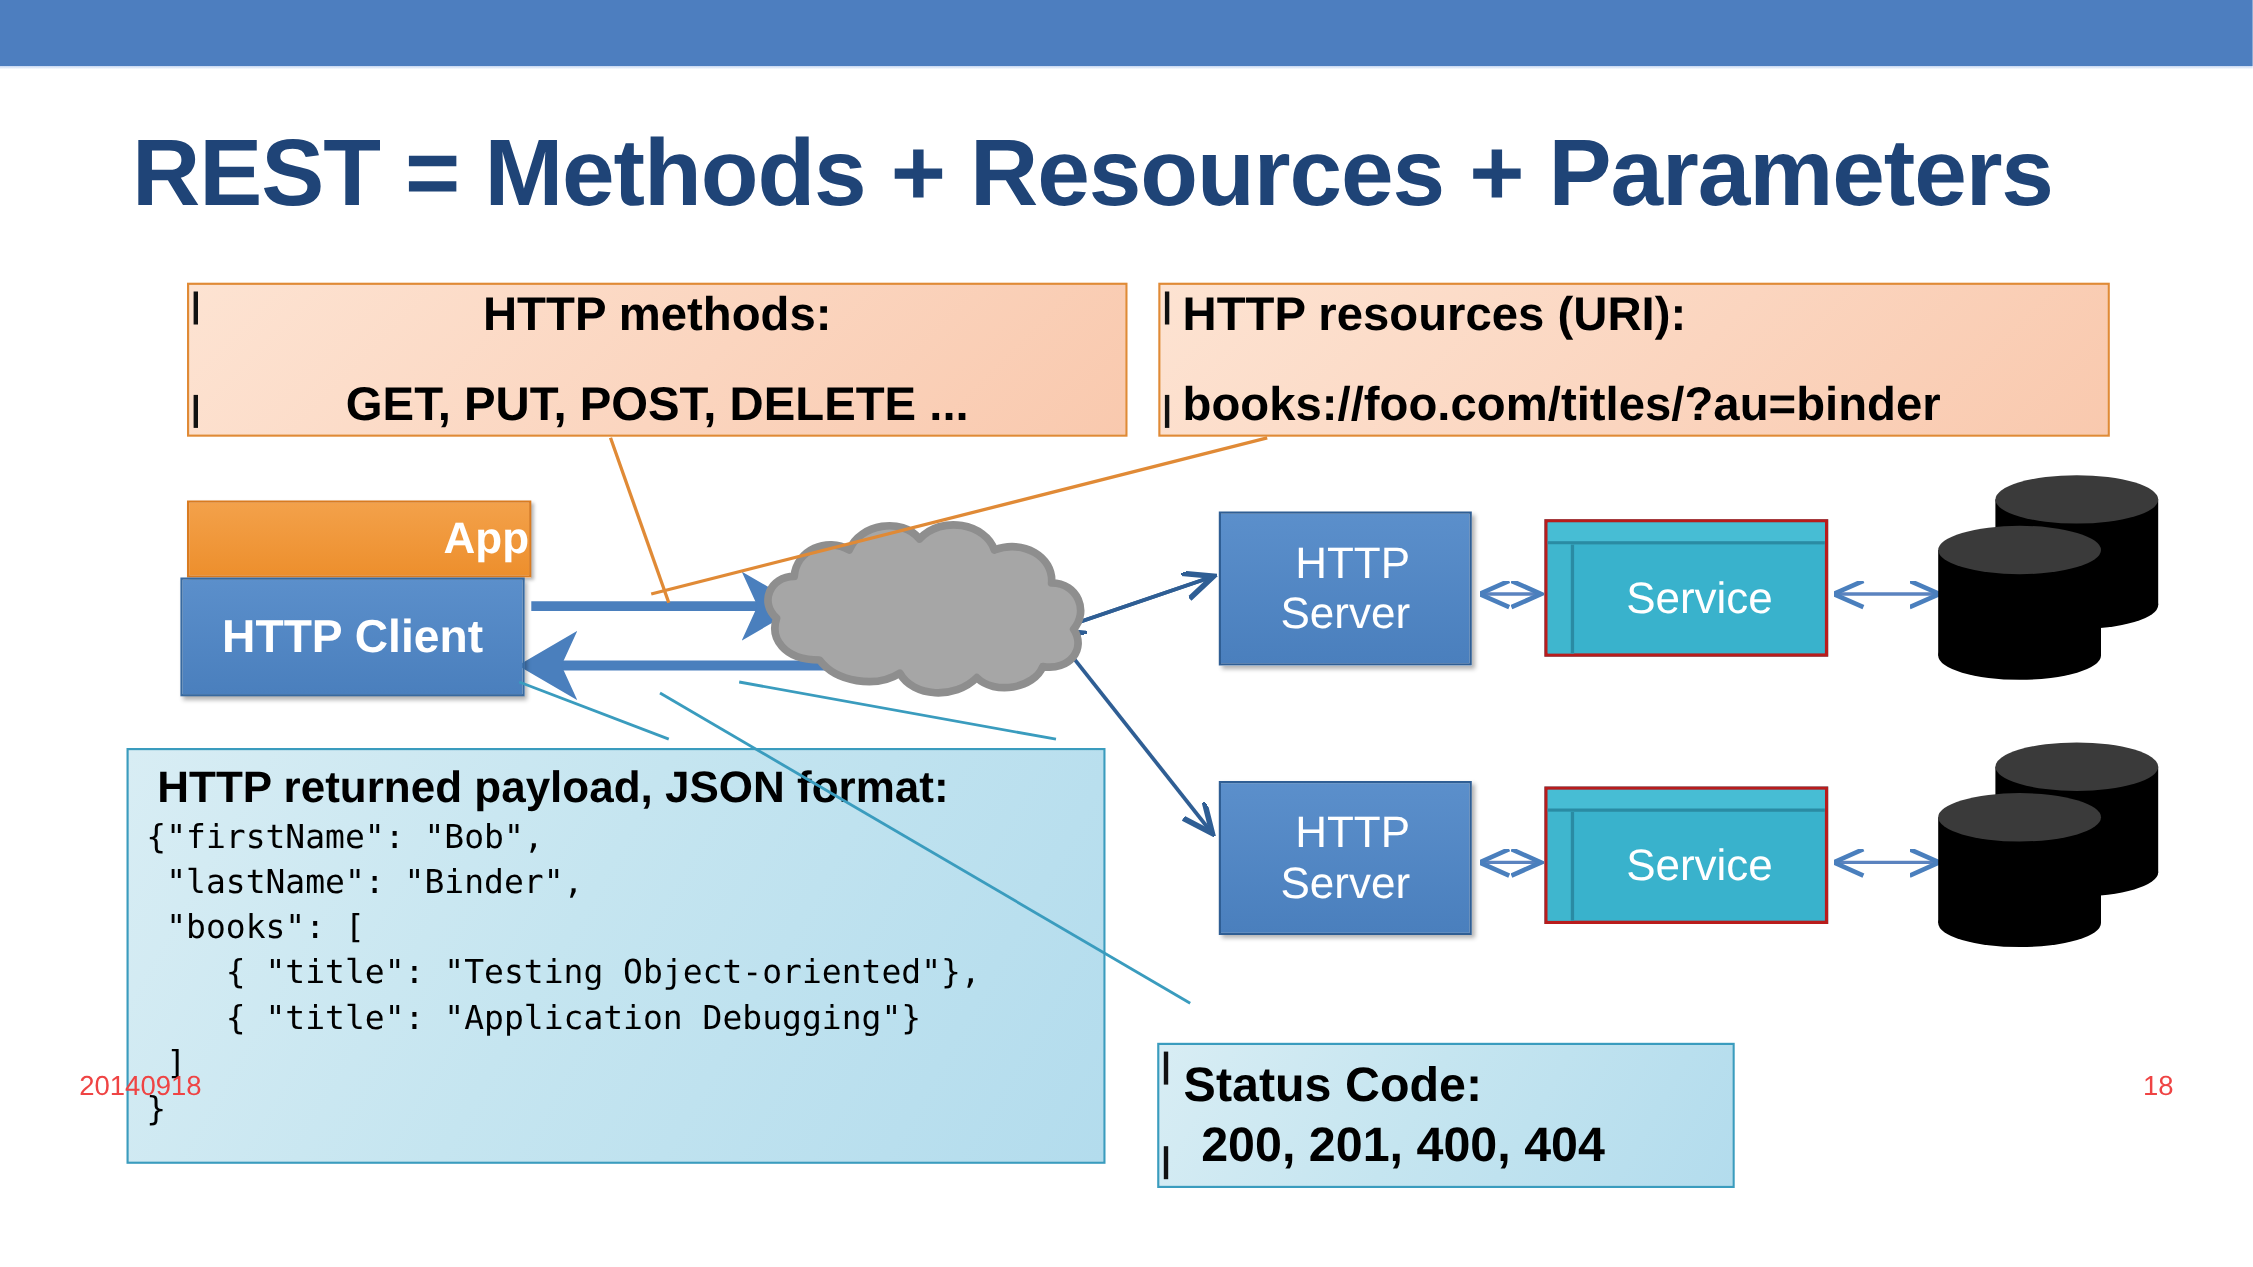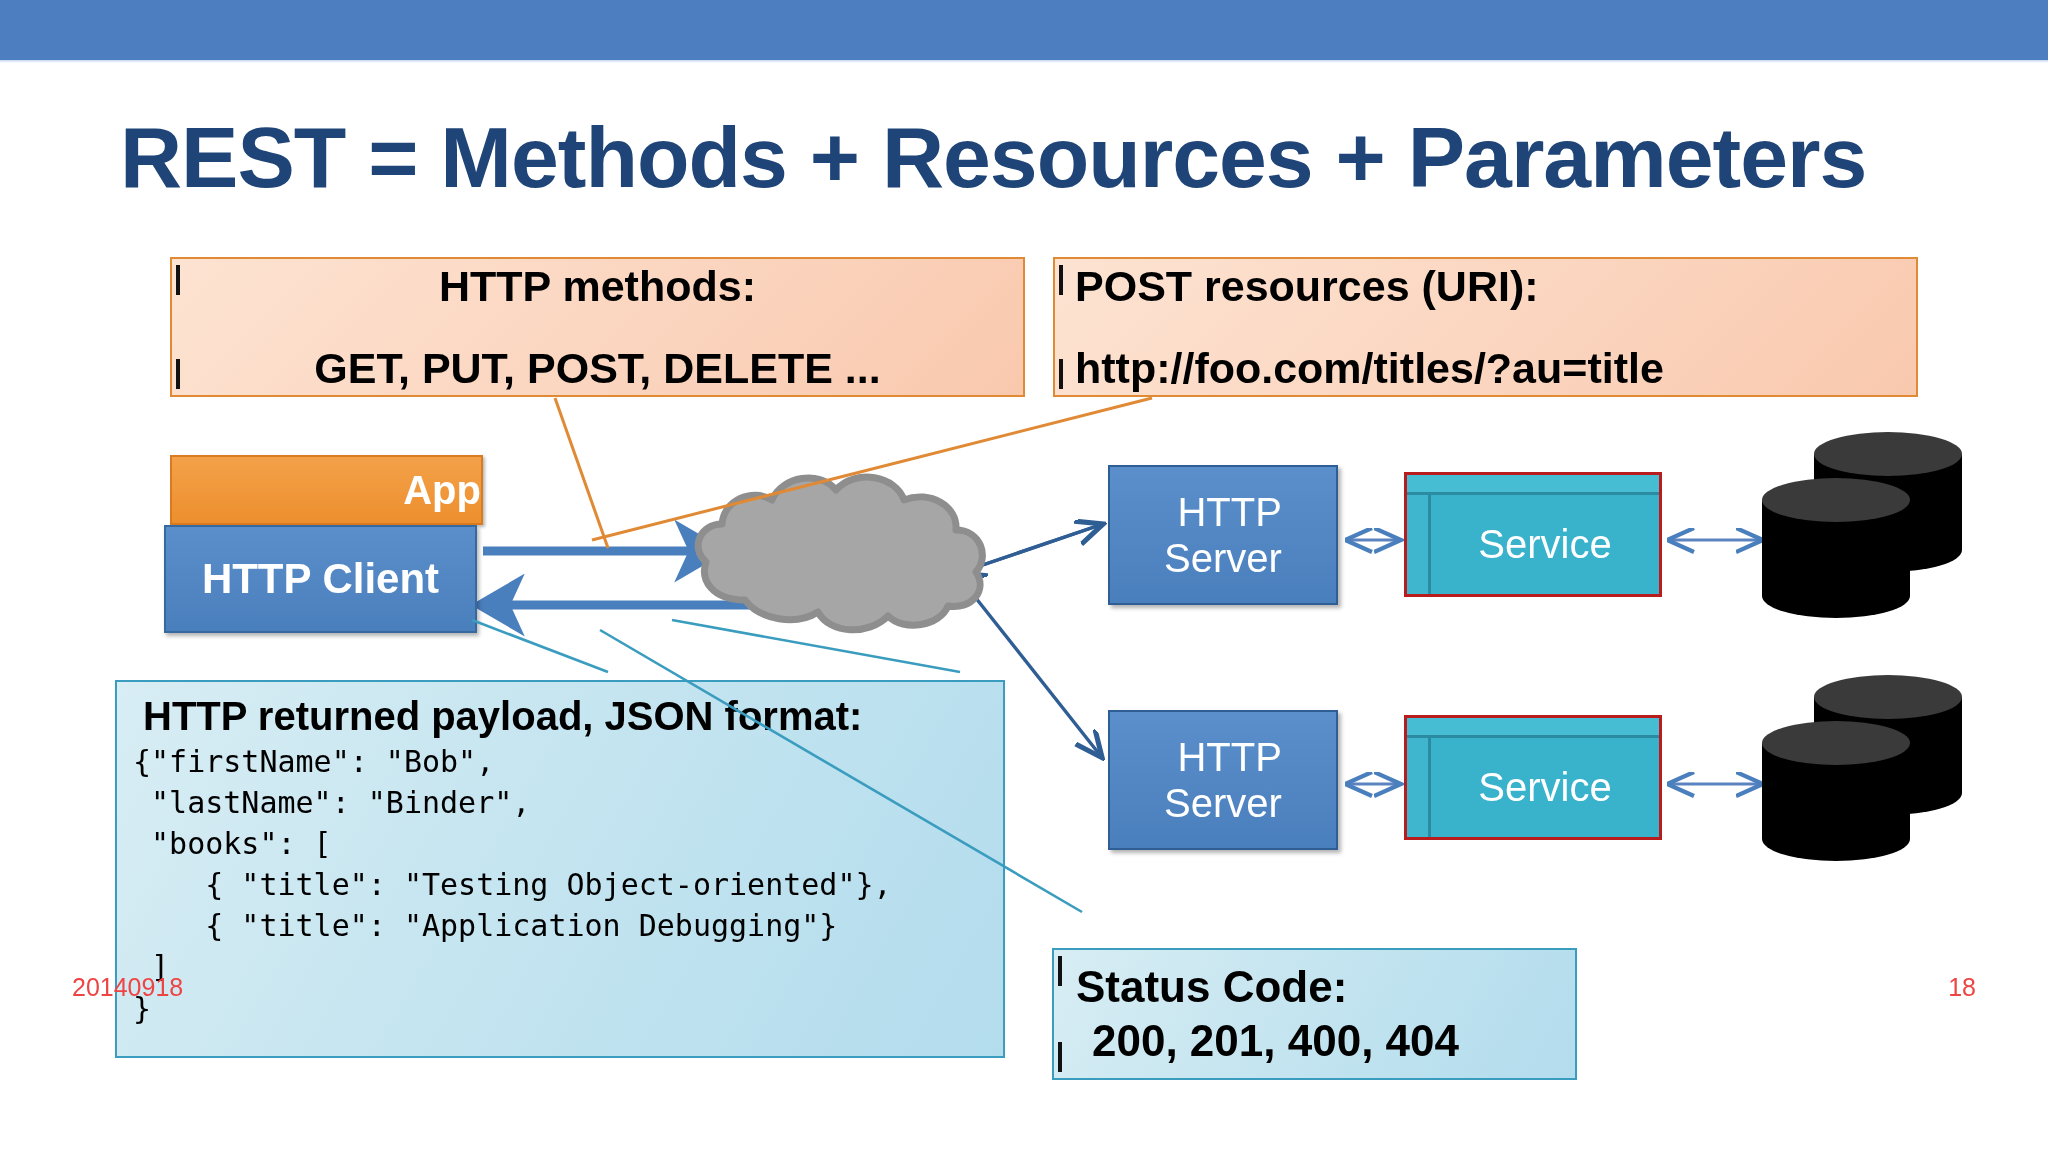--- a/index.html
+++ b/index.html
@@ -271,22 +271,22 @@
   <div class="orange-box" id="box-methods">
     <span class="tick-l tick-t"></span>
     <span class="tick-l tick-b"></span>
     <span class="ln">HTTP methods:</span>
     <span class="ln">GET, PUT, POST, DELETE ...</span>
   </div>
 
   <div class="orange-box" id="box-resources">
     <span class="tick-l tick-t"></span>
     <span class="tick-l tick-b"></span>
-    <span class="ln">POST resources (URI):</span>
-    <span class="ln">http://foo.com/titles/?au=title</span>
+    <span class="ln">HTTP resources (URI):</span>
+    <span class="ln">books://foo.com/titles/?au=binder</span>
   </div>
 
   <div class="node-app">
     <span>App</span>
   </div>
   <div class="node-client">
     <span>HTTP Client</span>
   </div>
 
   <div class="node-server" id="server-1">

